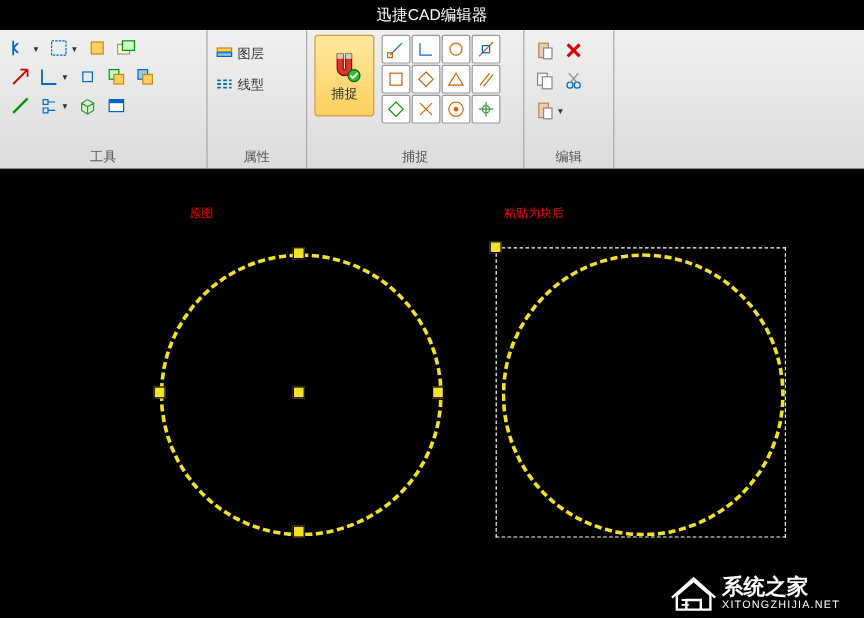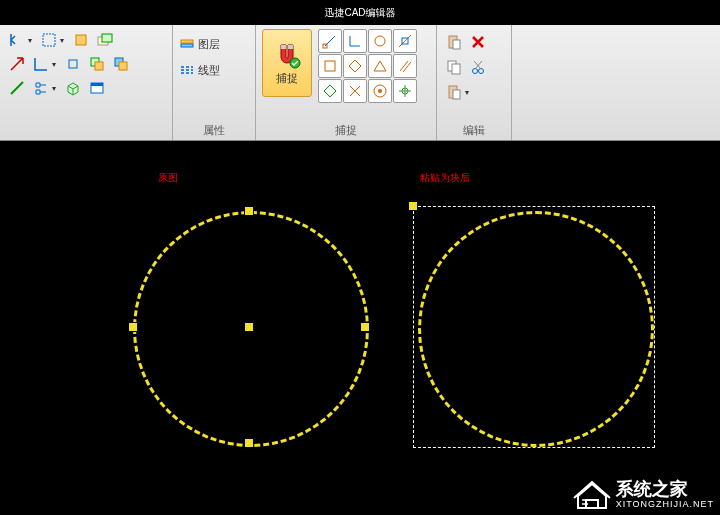--- a/index.html
+++ b/index.html
@@ -1,35 +1,35 @@
 <!DOCTYPE html>
 <html><head>
 <meta charset="utf-8">
 <style>
 html,body{margin:0;padding:0;width:720px;height:515px;background:#000;font-family:"Microsoft YaHei",Arial,sans-serif;overflow:hidden}
-.titlebar{height:25px;background:#000;color:#fff;font-size:10px;text-align:center;line-height:25px}
+.titlebar{height:25px;background:#000;color:#fff;font-size:13px;text-align:center;line-height:25px}
 .ribbon{height:115px;background:linear-gradient(#f0f0f0,#dcdcdc);border-bottom:1px solid #888;display:flex}
 .group{border-right:1px solid #aaa;padding:4px 6px 2px;display:flex;flex-direction:column;justify-content:space-between}
 .group-label{font-size:11px;color:#555;text-align:center;padding-top:2px}
 .group-body{display:flex;gap:3px;flex-wrap:wrap;align-content:flex-start}
 .ico{width:22px;height:22px;display:flex;align-items:center;justify-content:center;border-radius:2px;cursor:pointer}
 .ico svg{width:16px;height:16px}
 .dd{width:8px;font-size:8px;color:#333;margin-left:-2px;align-self:center}
 .row{display:flex;gap:2px;align-items:center}
 .big-btn{width:48px;height:66px;background:linear-gradient(#ffe9a0,#fccf5e);border:1px solid #d89b2b;border-radius:3px;display:flex;flex-direction:column;align-items:center;justify-content:center;gap:2px;cursor:pointer}
 .big-btn .lbl{font-size:11px;color:#333}
 .snap-grid{display:grid;grid-template-columns:repeat(4,22px);grid-auto-rows:22px;gap:3px}
 .snap-grid .ico{border:1px solid #999;background:#fff}
 .attr-row{display:flex;align-items:center;gap:3px;font-size:11px;color:#333;height:22px}
 .canvas{position:relative;width:720px;height:375px;background:#000}
 .lbl-red{position:absolute;color:#f00;font-size:10px}
 .circle{position:absolute;border-radius:50%;border:3px dashed #f2e12a}
 .grip{position:absolute;width:8px;height:8px;background:#f2e12a;border:1px solid #000}
 .selbox{position:absolute;border:1px dashed #fff}
-.watermark{position:absolute;right:6px;bottom:6px;color:#fff;font-size:11px;display:flex;align-items:flex-end;gap:4px}
+.watermark{position:absolute;right:20px;bottom:6px;color:#fff;font-size:11px;display:flex;align-items:flex-end;gap:4px}
 .watermark .house{width:40px;height:30px}
 .wm-txt{text-align:left;line-height:1.1}
 .wm-big{font-size:18px;font-weight:bold}
 .wm-small{font-size:9px;letter-spacing:1px}
 </style>
 </head>
 <body>
 
 <div class="titlebar">
   <span>迅捷CAD编辑器</span>
@@ -112,20 +112,21 @@
             </svg>
           </div>
         <div class="ico">
             <svg viewBox="0 0 16 16">
               <rect x="2" y="3" width="12" height="10" fill="#fff" stroke="#06c"></rect>
               <rect x="2" y="3" width="12" height="3" fill="#06c"></rect>
             </svg>
           </div>
       </div>
     </div>
+    <div class="group-label">工具</div>
   </div>
 
   <div class="group" style="width:70px">
     <div class="group-body" style="flex-direction:column;gap:4px;padding-top:4px">
       <div class="attr-row">
         <svg width="16" height="16" viewBox="0 0 16 16">
             <rect x="2" y="4" width="12" height="3" fill="#fc6" stroke="#c80"></rect>
             <rect x="2" y="8" width="12" height="3" fill="#8cf" stroke="#06c"></rect>
           </svg>
         <span>图层</span>

